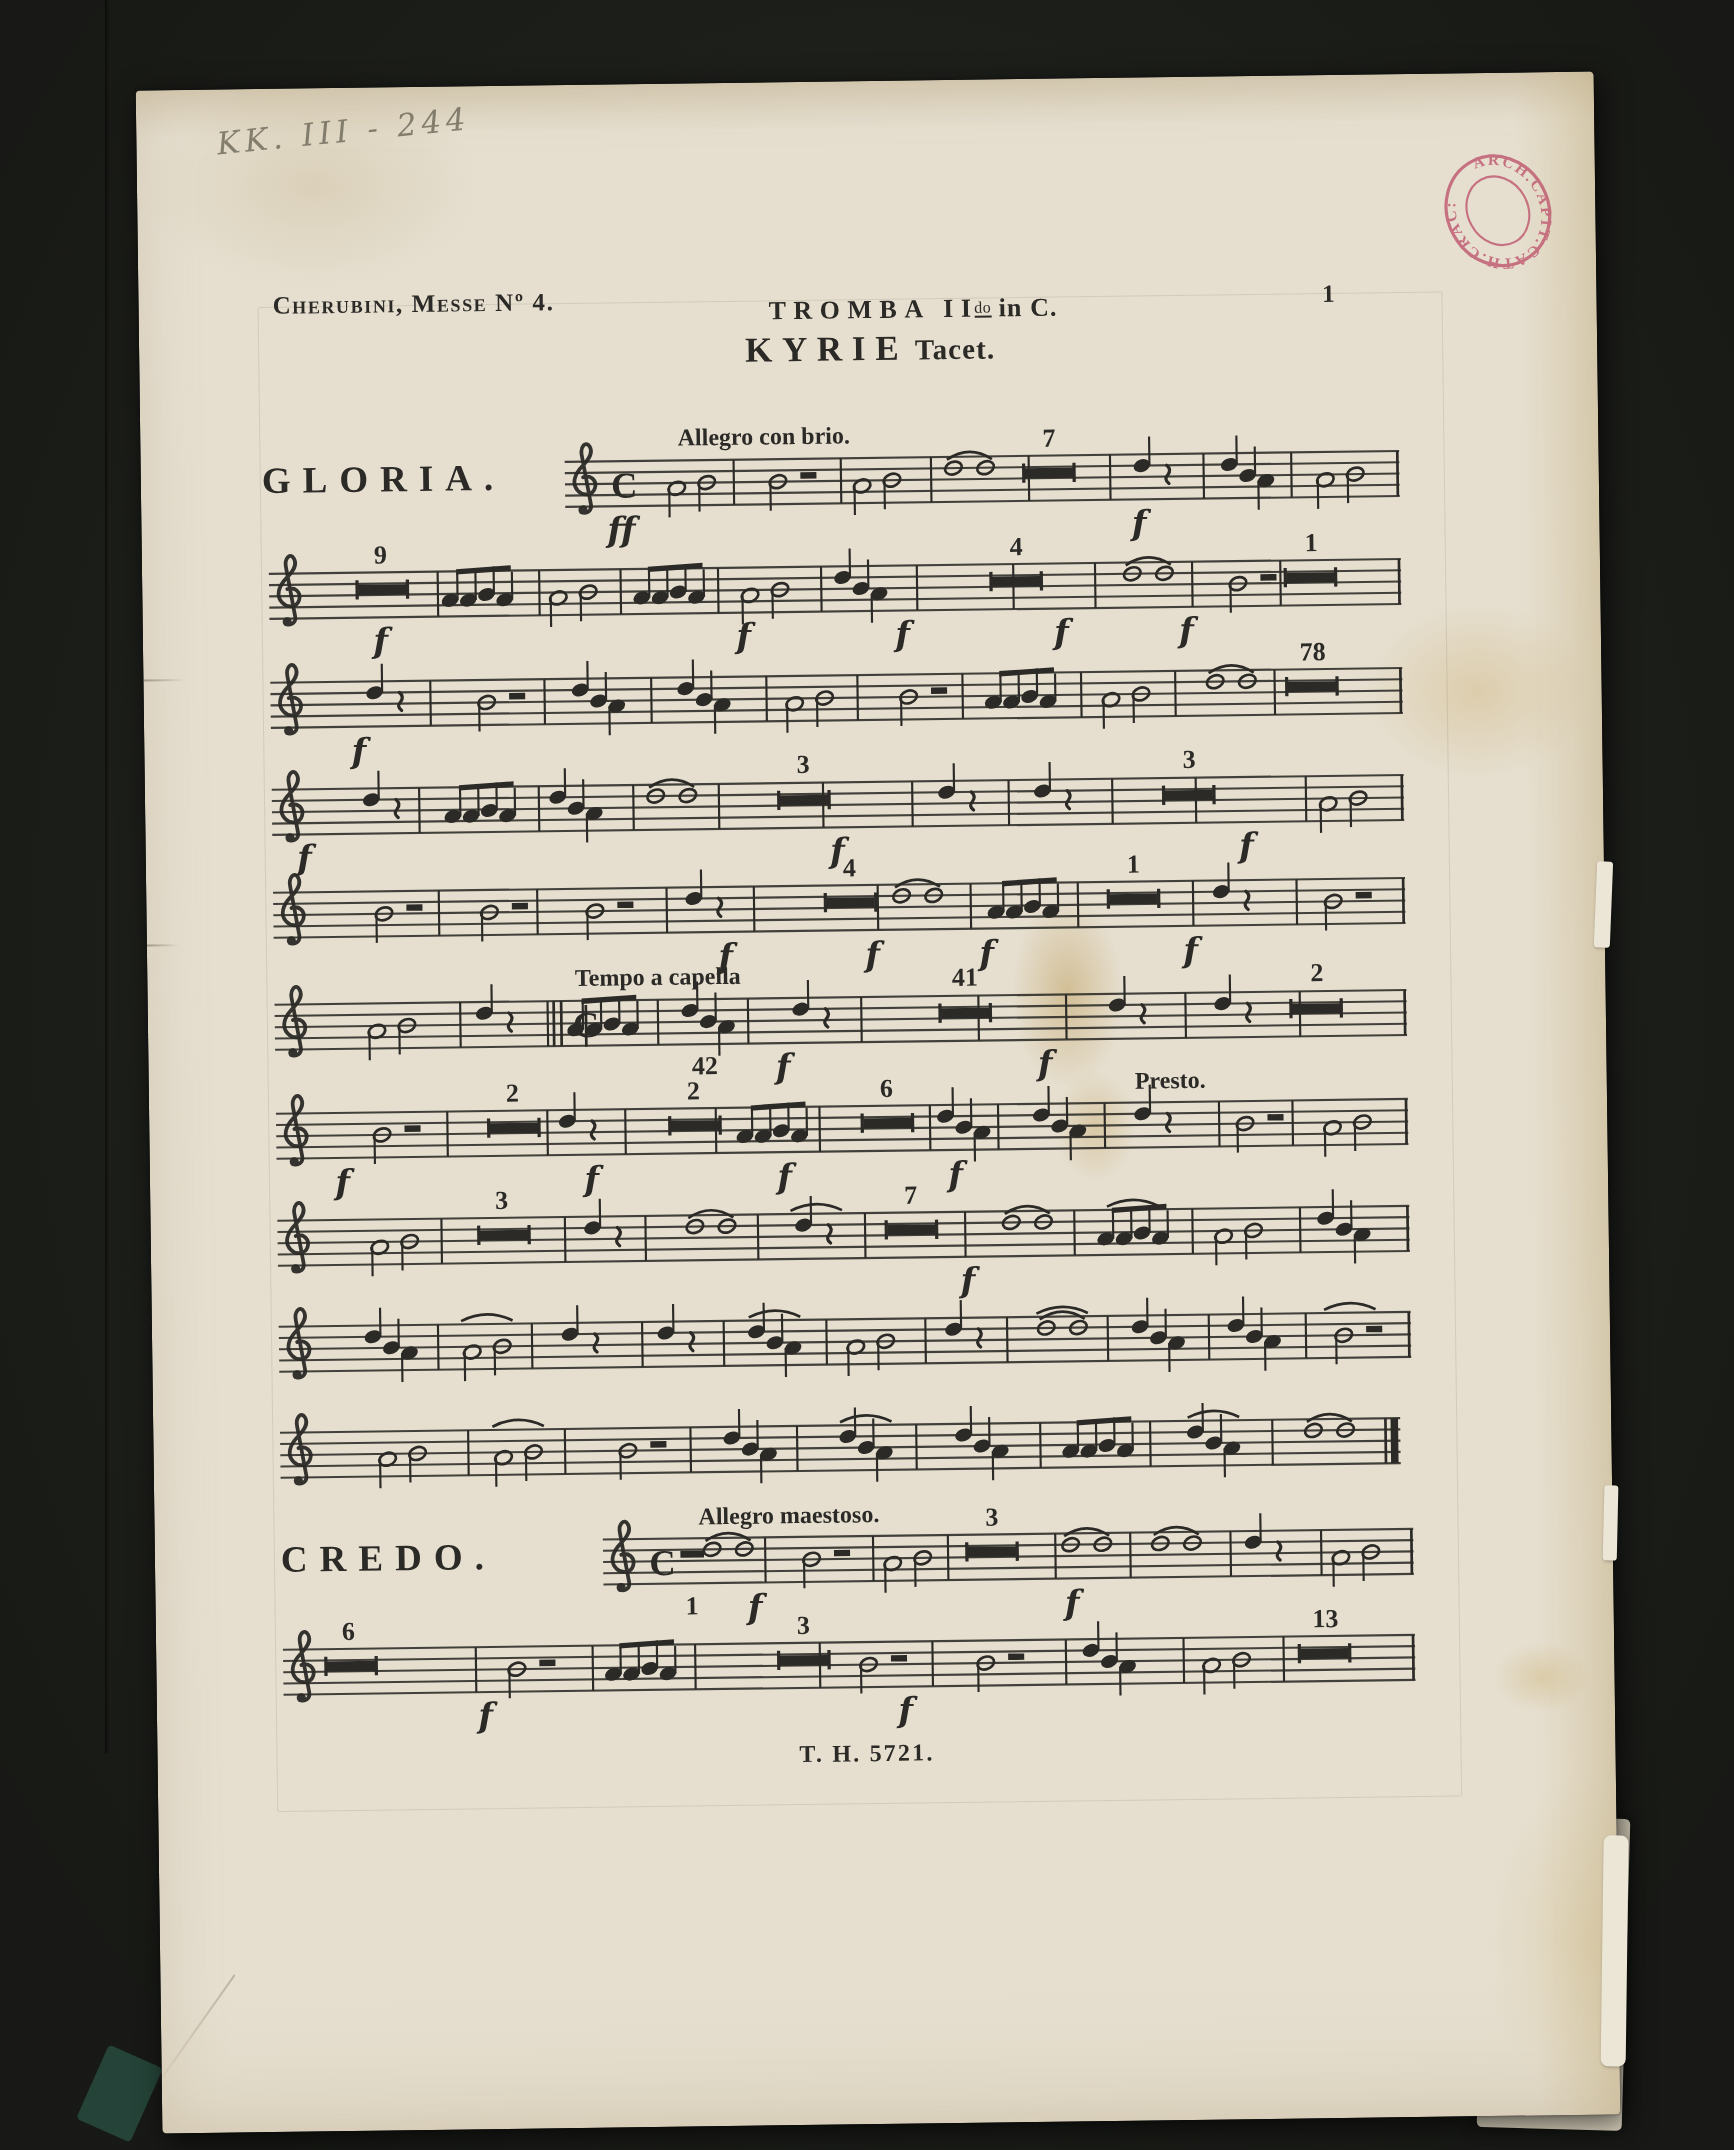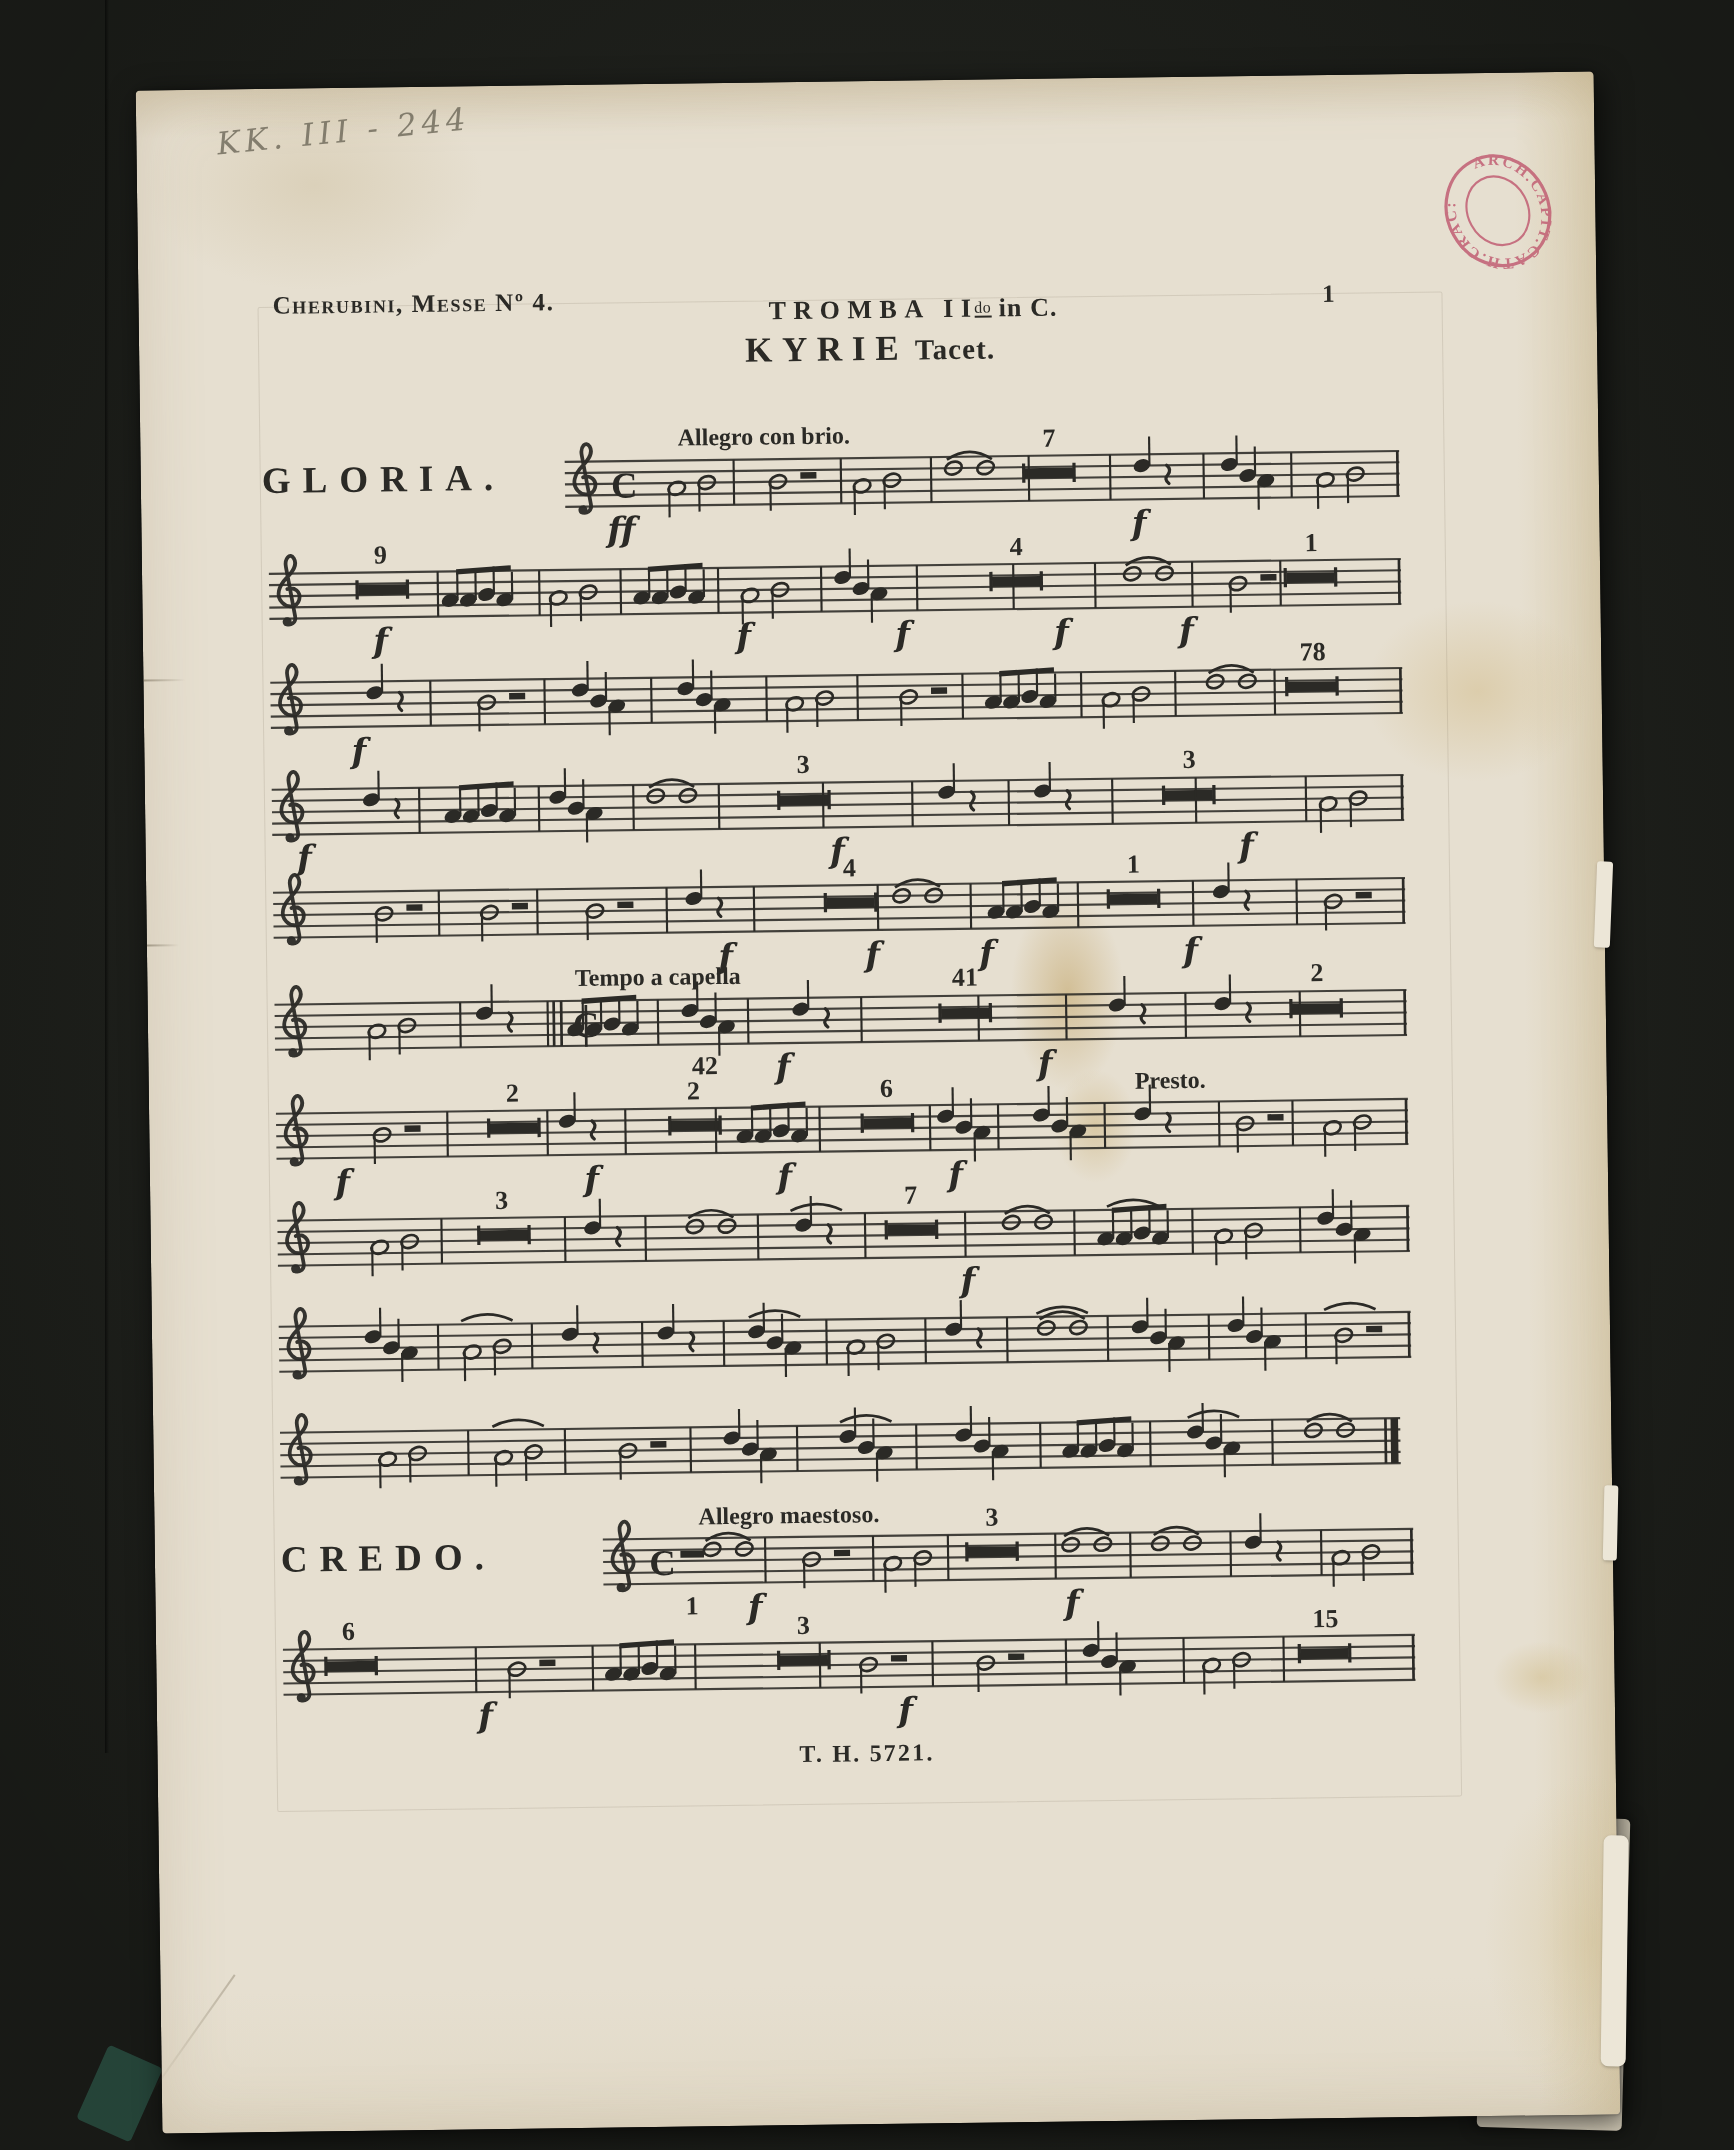--- a/index.html
+++ b/index.html
@@ -852,21 +852,21 @@
         <ellipse cx="1213.125" cy="101" rx="16" ry="11.5" transform="rotate(-20 1213.125 101)" fill="#2b2a26"></ellipse>
         <rect x="1225.125" y="47" width="4" height="54" fill="#2b2a26"></rect>
         <path d="M1259.125,101 q10,8 2,18 q-8,8 2,16" fill="none" stroke="#2b2a26" stroke-width="6" stroke-linecap="round"></path>
         <ellipse cx="1376.375" cy="132" rx="16" ry="11.5" transform="rotate(-20 1376.375 132)" fill="none" stroke="#2b2a26" stroke-width="5"></ellipse>
         <rect x="1360.375" y="132" width="4" height="54" fill="#2b2a26"></rect>
         <ellipse cx="1432.375" cy="122" rx="16" ry="11.5" transform="rotate(-20 1432.375 122)" fill="none" stroke="#2b2a26" stroke-width="5"></ellipse>
         <rect x="1416.375" y="122" width="4" height="54" fill="#2b2a26"></rect>
       </svg>
       <div class="num ink" style="left: 163px; top: 1529px;">6</div>
       <div class="num ink" style="left: 618px; top: 1529px;">3</div>
-      <div class="num ink" style="left: 1140px; top: 1529px;">15</div>
+      <div class="num ink" style="left: 1140px; top: 1529px;">13</div>
       <div class="dyn ink" style="left: 277px; top: 1609px;">f</div>
       <div class="dyn ink" style="left: 697px; top: 1609px;">f</div>
       <svg class="staff-svg" width="1140" height="134" viewBox="0 0 2120 250" style="left: 125px; top: 1518px;">
         <rect x="0" y="78" width="2112" height="4" fill="#2b2a26" opacity=".88"></rect>
         <rect x="0" y="99" width="2112" height="4" fill="#2b2a26" opacity=".88"></rect>
         <rect x="0" y="120" width="2112" height="4" fill="#2b2a26" opacity=".88"></rect>
         <rect x="0" y="141" width="2112" height="4" fill="#2b2a26" opacity=".88"></rect>
         <rect x="0" y="162" width="2112" height="4" fill="#2b2a26" opacity=".88"></rect>
         <g opacity=".95">
           <path d="M30,174 c10,4 20,-2 18,-14 L32,68 c-3,-16 8,-28 15,-16 c7,12 -2,24 -14,36 c-15,15 -21,33 -9,46 c10,11 28,9 32,-5 c4,-15 -9,-25 -22,-20" fill="none" stroke="#2b2a26" stroke-width="7" stroke-linecap="round"></path>

